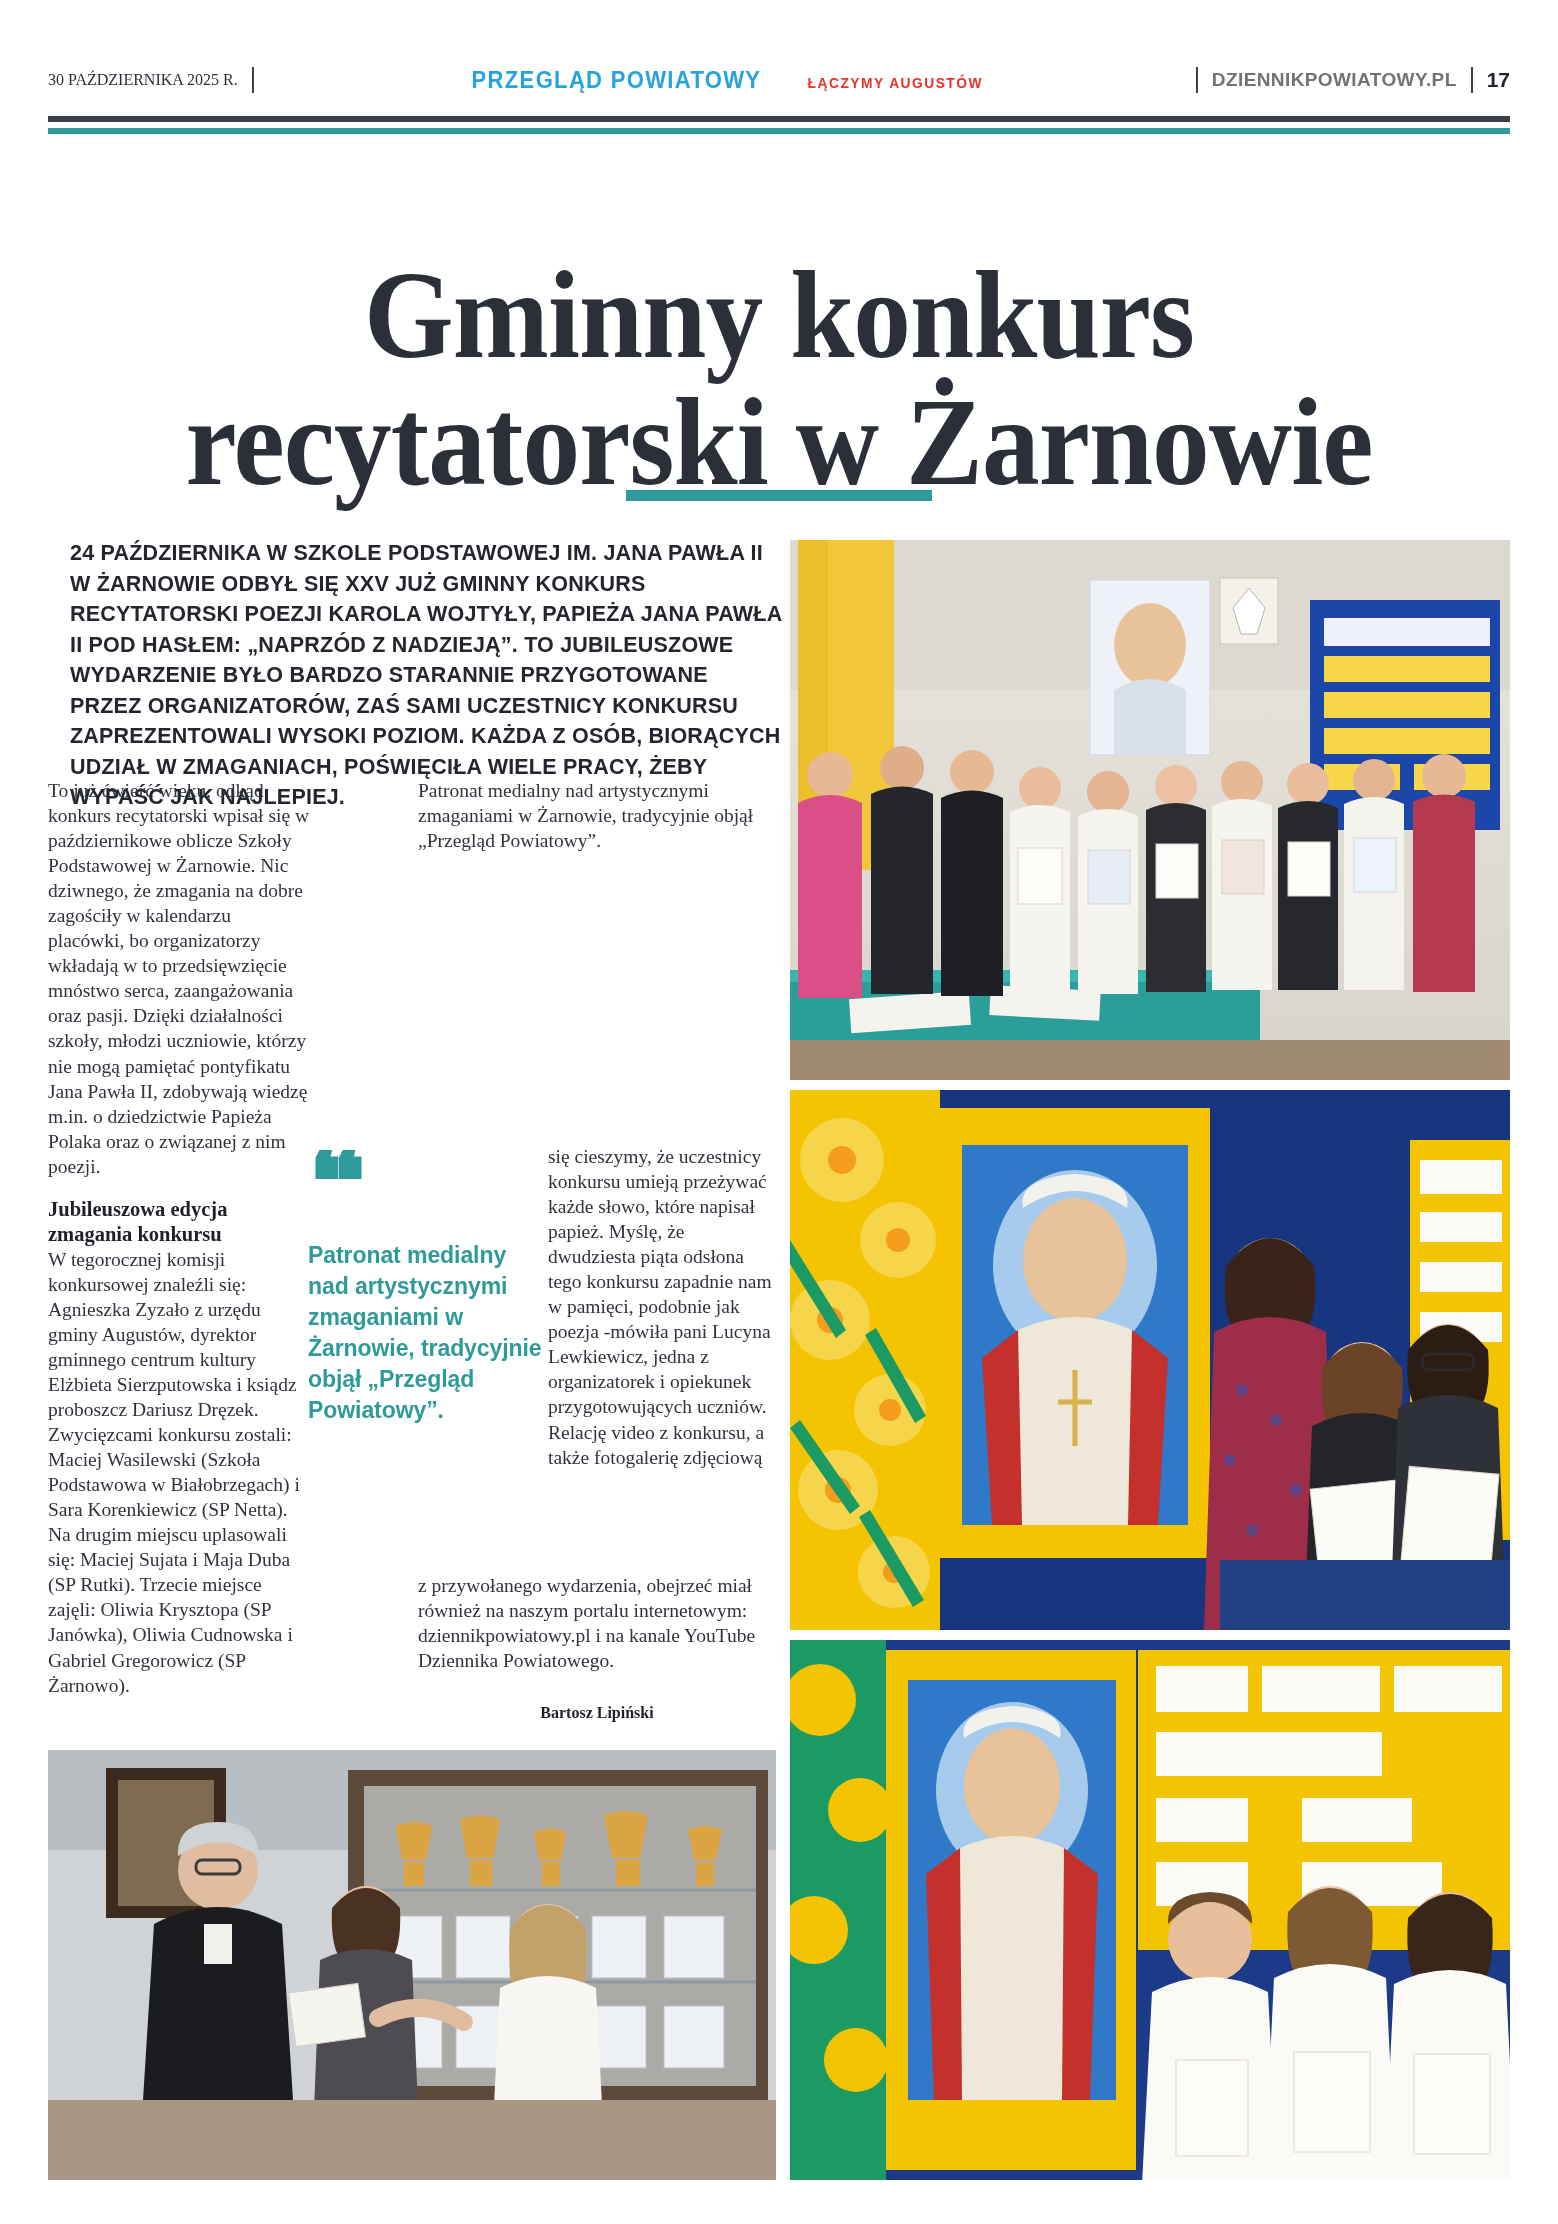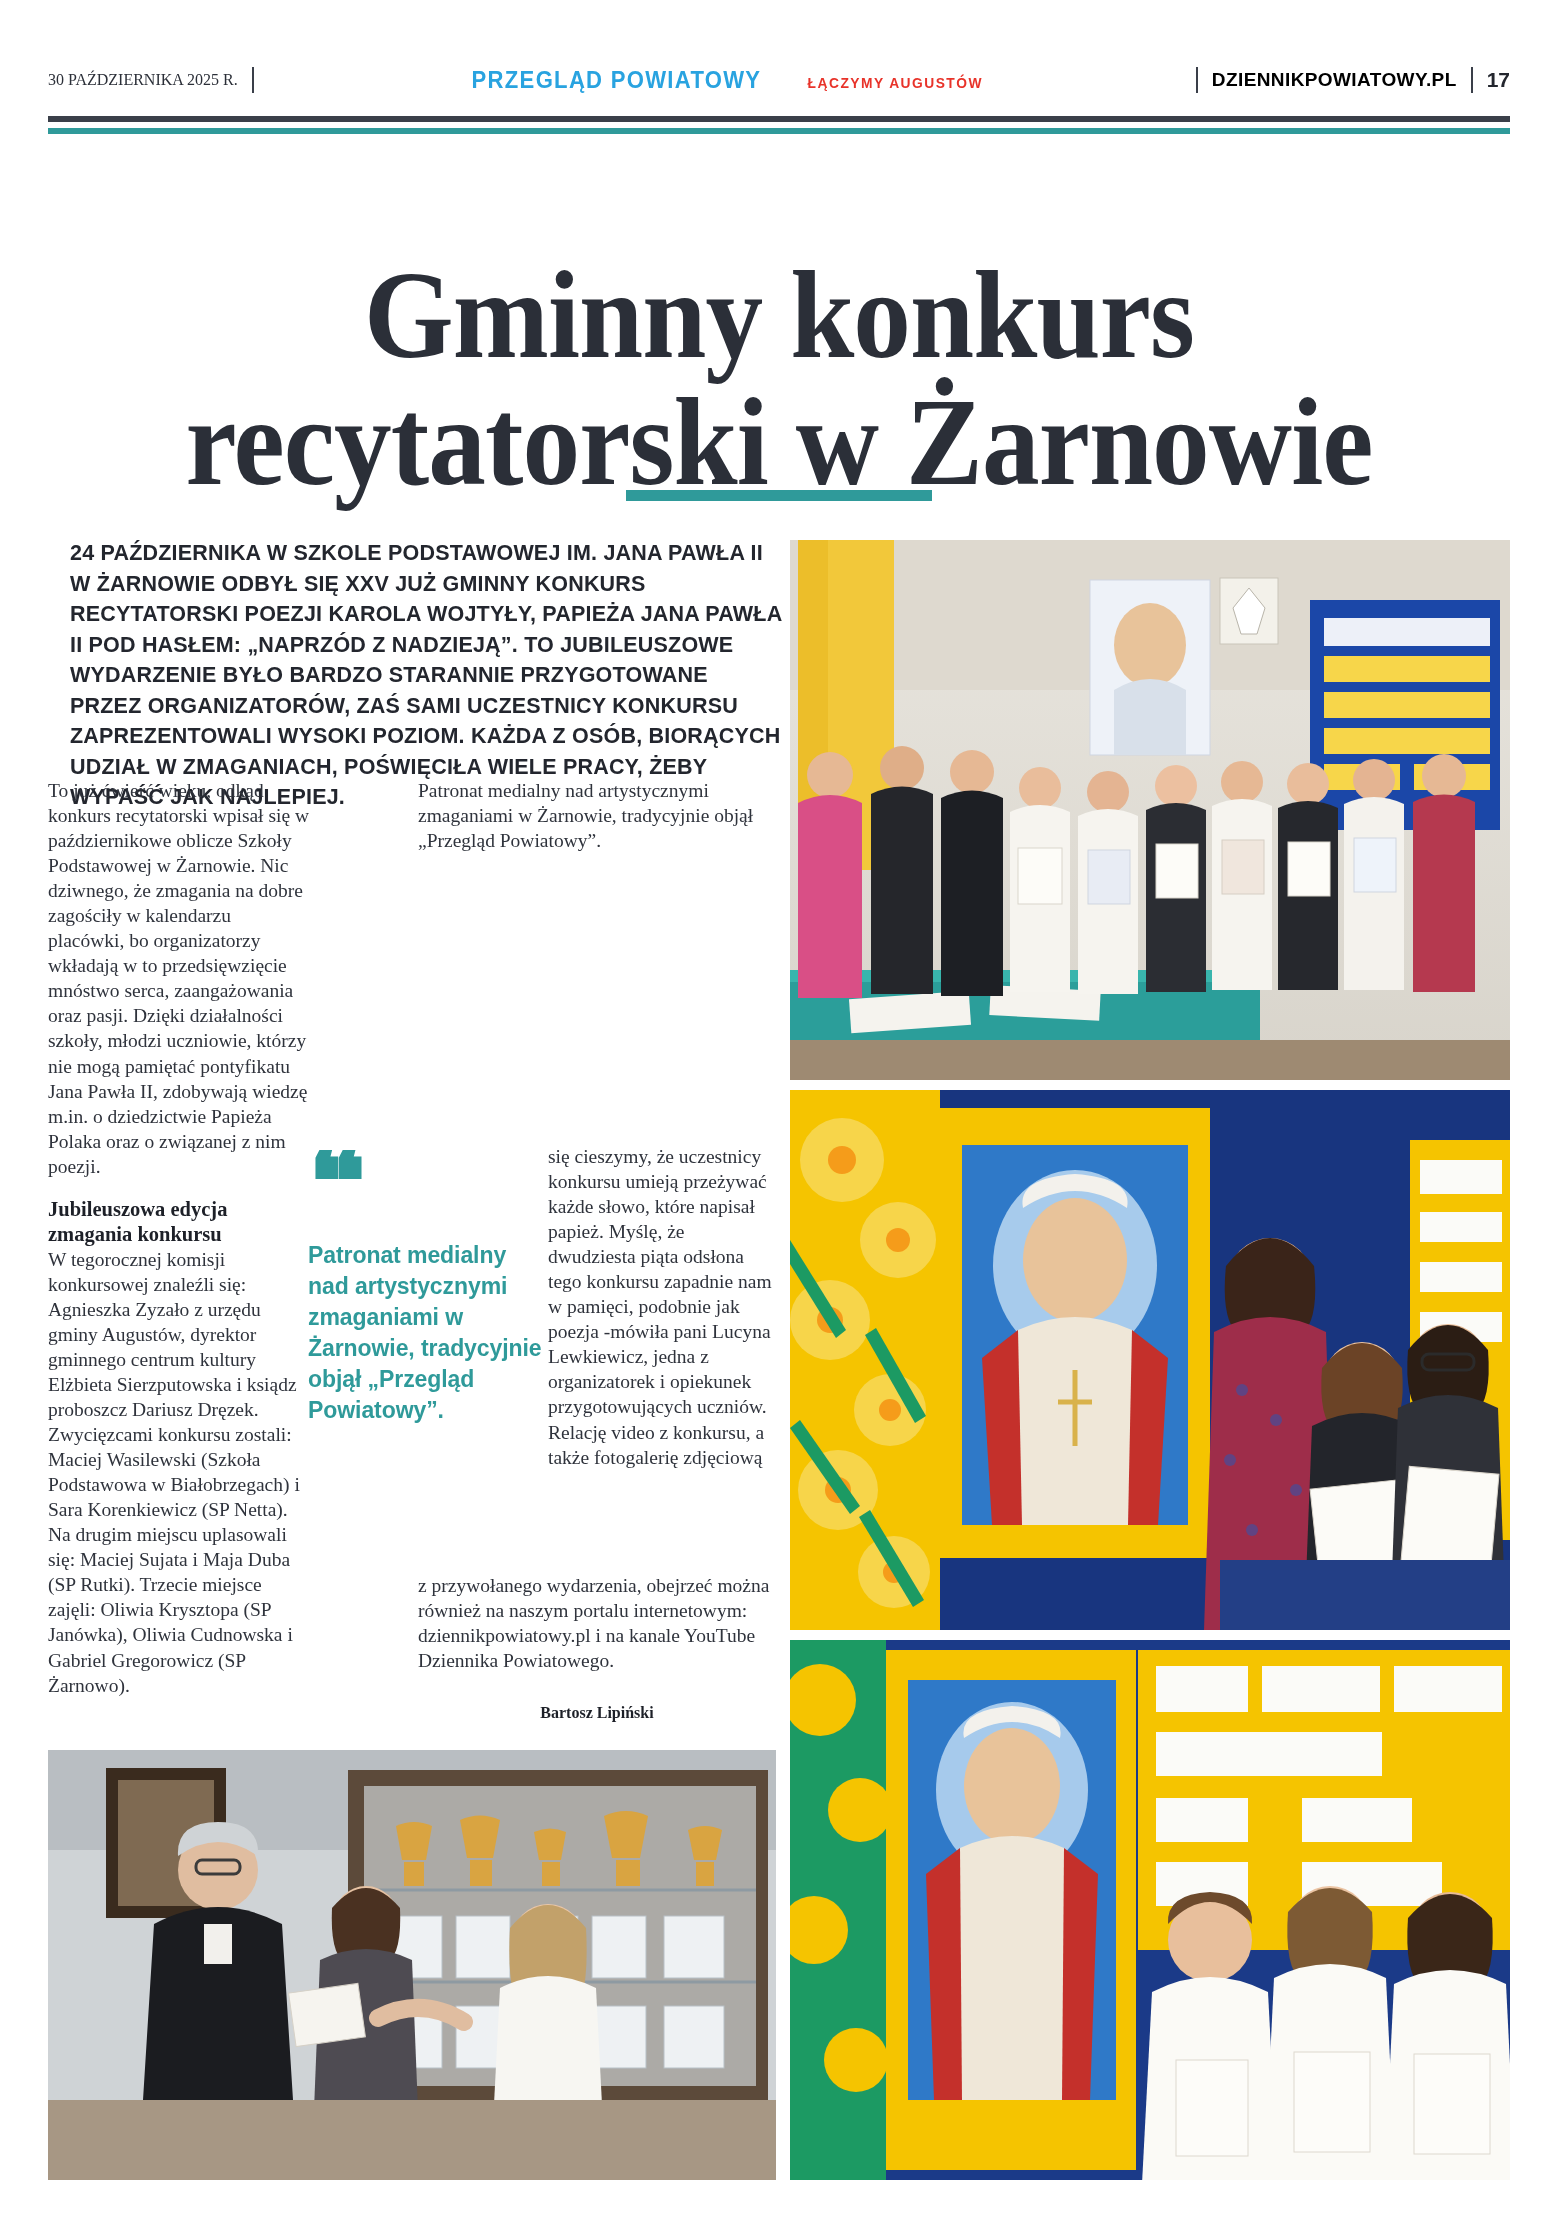--- a/index.html
+++ b/index.html
@@ -33,21 +33,21 @@
   }
   .mh-tag {
     font-family:"Liberation Sans", sans-serif;
     font-weight:bold; font-size:15px; letter-spacing:1.6px;
     color:#e8332a;
     transform:scaleX(.92); transform-origin:center;
   }
   .mh-right { display:flex; align-items:center; white-space:nowrap; }
   .mh-site {
     font-family:"Liberation Sans", sans-serif;
-    font-weight:bold; font-size:19px; letter-spacing:.4px; color:#000000;
+    font-weight:bold; font-size:19px; letter-spacing:.4px; color:#737373;
   }
   .mh-page {
     font-family:"Liberation Sans", sans-serif;
     font-weight:bold; font-size:21px; color:#23262e;
   }
   .rule-dark {
     position:absolute; left:48px; top:116px; width:1462px; height:6px;
     background:#3a3f49;
   }
   .rule-teal {
@@ -185,21 +185,21 @@
     <span class="pq-mark">❝</span>
     <div class="pq-text">Patronat medialny nad artystycznymi zmaganiami w Żarnowie, tradycyjnie objął „Przegląd Powiatowy”.</div>
   </div>
 
   <div class="col" id="col4">
     <p>się cieszymy, że uczestnicy konkursu umieją przeżywać każde słowo, które napisał papież. Myślę, że dwudziesta piąta odsłona tego konkursu zapadnie nam w pamięci, podobnie jak poezja -mówiła pani Lucyna Lewkiewicz, jedna z organizatorek i opiekunek przygotowujących uczniów.</p>
     <p>Relację video z konkursu, a także fotogalerię zdjęciową</p>
   </div>
 
   <div class="col" id="col5">
-    <p>z przywołanego wydarzenia, obejrzeć można również na naszym portalu internetowym: dziennikpowiatowy.pl i na kanale YouTube Dziennika Powiatowego.</p>
+    <p>z przywołanego wydarzenia, obejrzeć miał również na naszym portalu internetowym: dziennikpowiatowy.pl i na kanale YouTube Dziennika Powiatowego.</p>
   </div>
 
   <div class="byline">Bartosz Lipiński</div>
 
   <div class="photo" id="photo-top">
     <svg viewBox="0 0 720 540" preserveAspectRatio="xMidYMid slice">
       <defs>
         <linearGradient id="wallT" x1="0" y1="0" x2="0" y2="1">
           <stop offset="0" stop-color="#e9e6df"></stop>
             <stop offset="1" stop-color="#d8d4cb"></stop>

